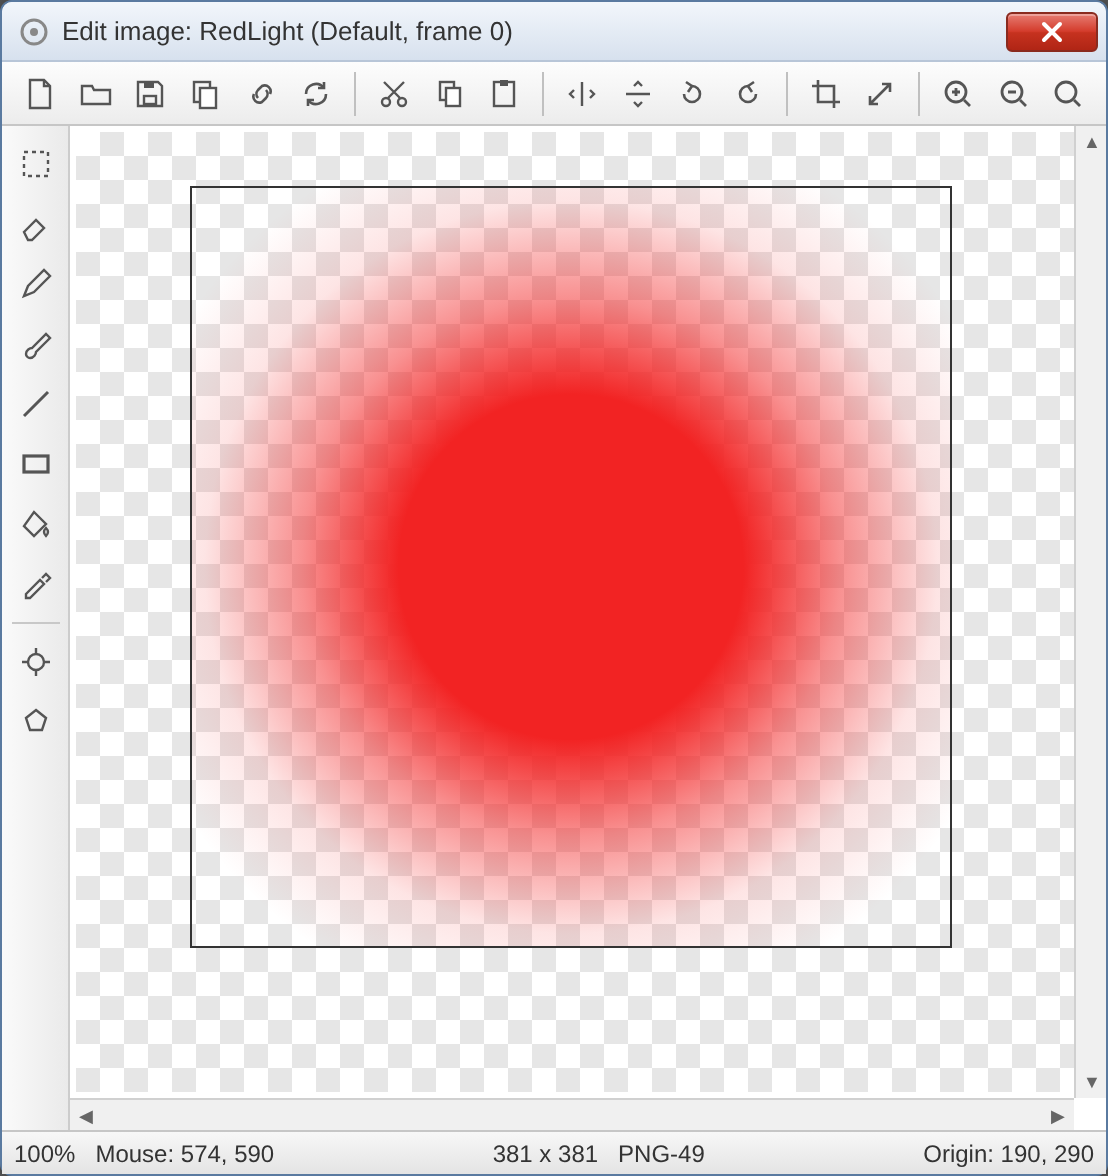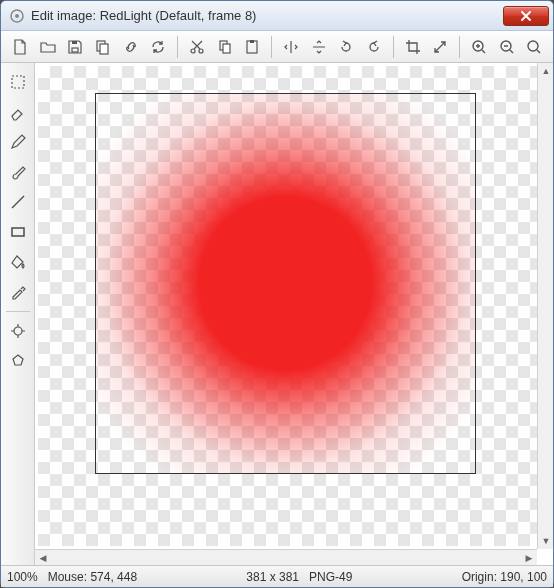--- a/index.html
+++ b/index.html
@@ -186,21 +186,21 @@
 
 <div class="window">
 
   <div class="titlebar">
     <span class="app-icon">
       <svg viewBox="0 0 16 16">
           <circle cx="8" cy="8" r="6" fill="none" stroke="#888" stroke-width="1.5"></circle>
           <circle cx="8" cy="8" r="2" fill="#888"></circle>
         </svg>
     </span>
-    <span class="title-text">Edit image: RedLight (Default, frame 8)</span>
+    <span class="title-text">Edit image: RedLight (Default, frame 0)</span>
     <div class="close-btn">
       <svg viewBox="0 0 12 12">
           <path d="M2 2 L10 10 M10 2 L2 10" stroke="#fff" stroke-width="2" stroke-linecap="round"></path>
         </svg>
     </div>
   </div>
 
   <div class="toolbar">
     <div class="tb-btn">
         <svg viewBox="0 0 18 18">
@@ -383,21 +383,21 @@
       <div class="hscroll">
         <div class="arrow">◀</div>
         <div class="track"></div>
         <div class="arrow">▶</div>
       </div>
     </div>
   </div>
 
   <div class="statusbar">
     <span>100%</span>
-    <span>Mouse: 574, 448</span>
+    <span>Mouse: 574, 590</span>
     <span class="spacer"></span>
     <span>381 x 381</span>
     <span>PNG-49</span>
     <span class="spacer"></span>
-    <span>Origin: 190, 100</span>
+    <span>Origin: 190, 290</span>
   </div>
 
 </div>
 
 </body></html>

